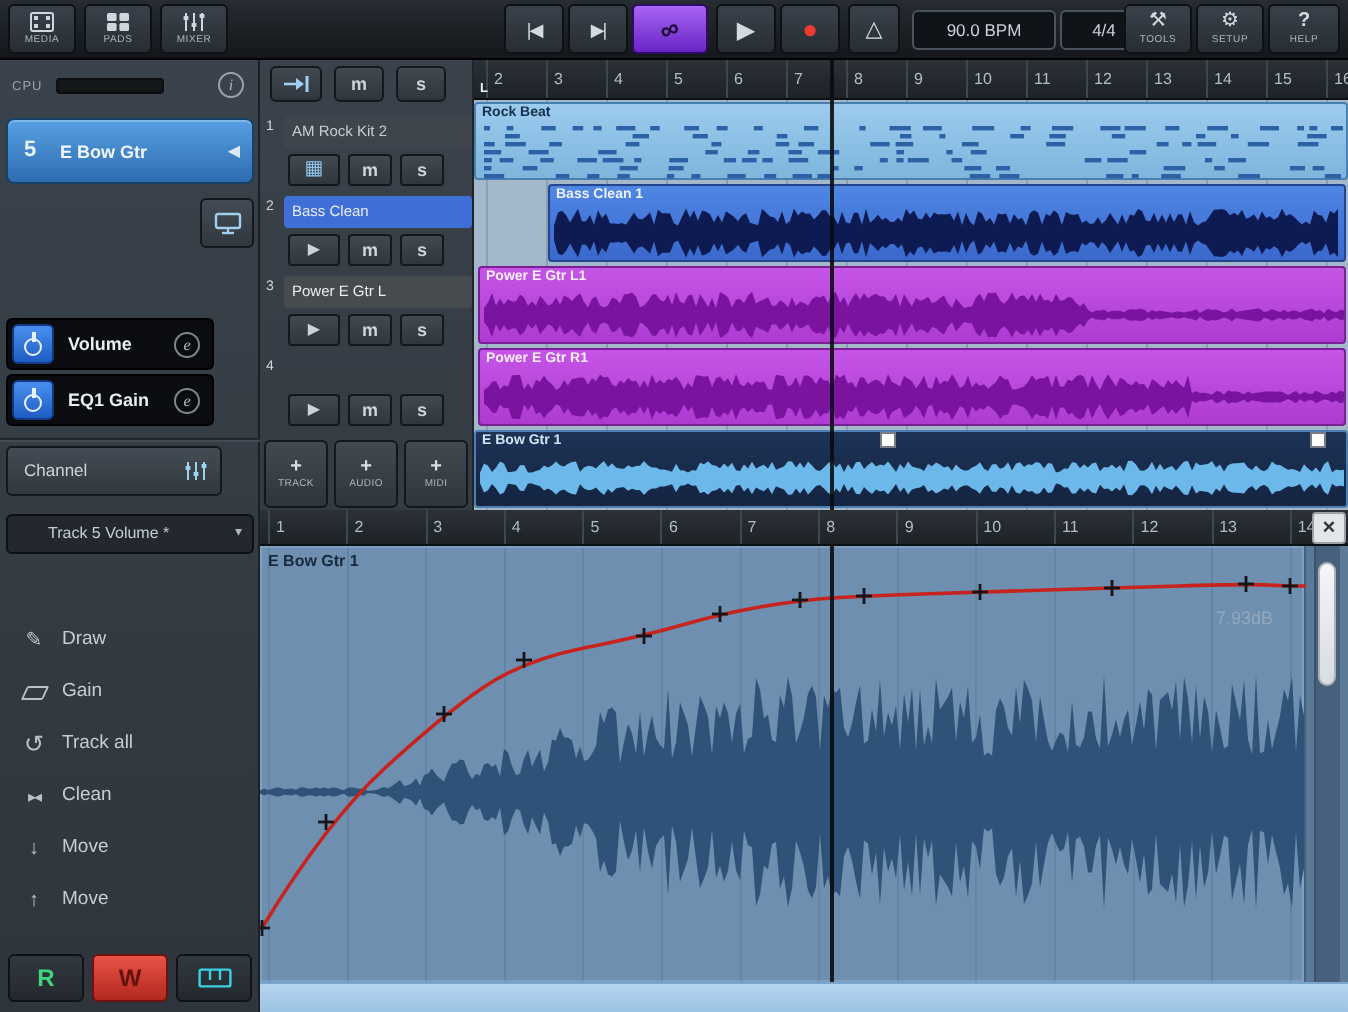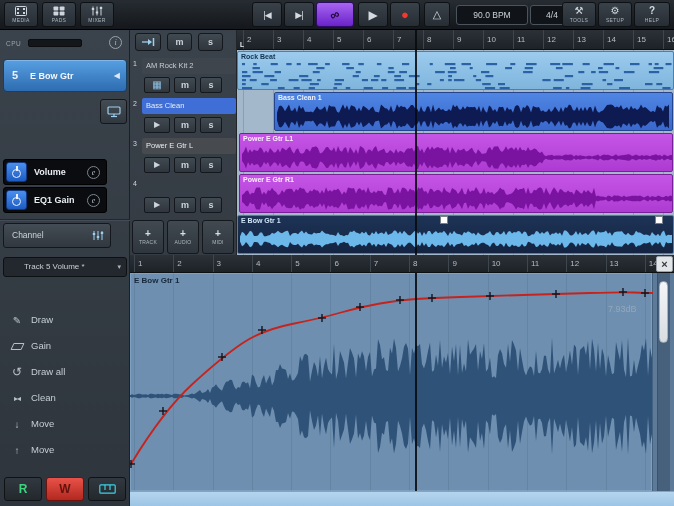--- a/index.html
+++ b/index.html
@@ -226,21 +226,21 @@
       <span class="tool-lb">Draw</span>
     </div>
     <div class="tool-row" style="top:303px">
       <span class="tool-ic">
           <span class="erase-ic"></span>
         </span>
       <span class="tool-lb">Gain</span>
     </div>
     <div class="tool-row" style="top:329px">
       <span class="tool-ic" style="font-size:12px">↺</span>
-      <span class="tool-lb">Draw all</span>
+      <span class="tool-lb">Track all</span>
     </div>
     <div class="tool-row" style="top:355px">
       <span class="tool-ic" style="font-size:8px;letter-spacing:-1px">▸◂</span>
       <span class="tool-lb">Clean</span>
     </div>
     <div class="tool-row" style="top:381px">
       <span class="tool-ic">↓</span>
       <span class="tool-lb">Move</span>
     </div>
     <div class="tool-row" style="top:407px">

